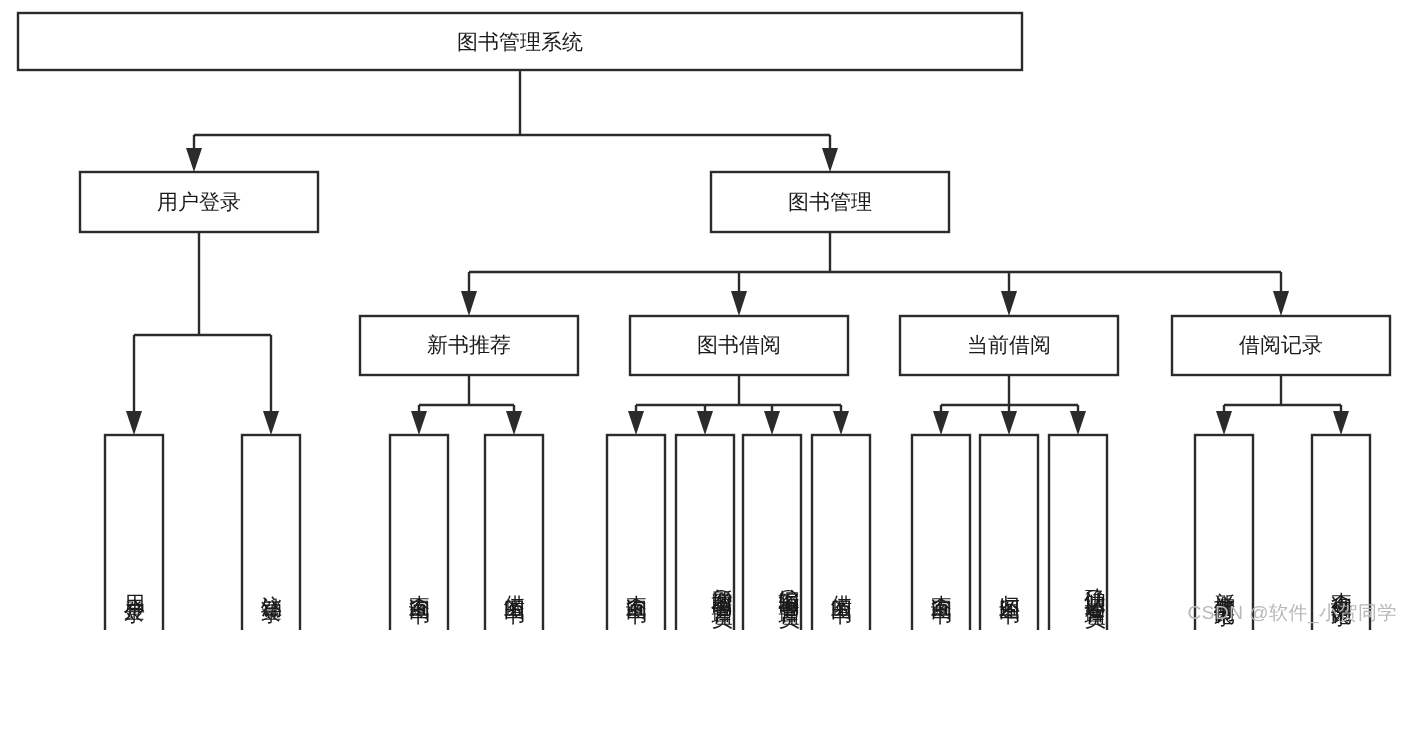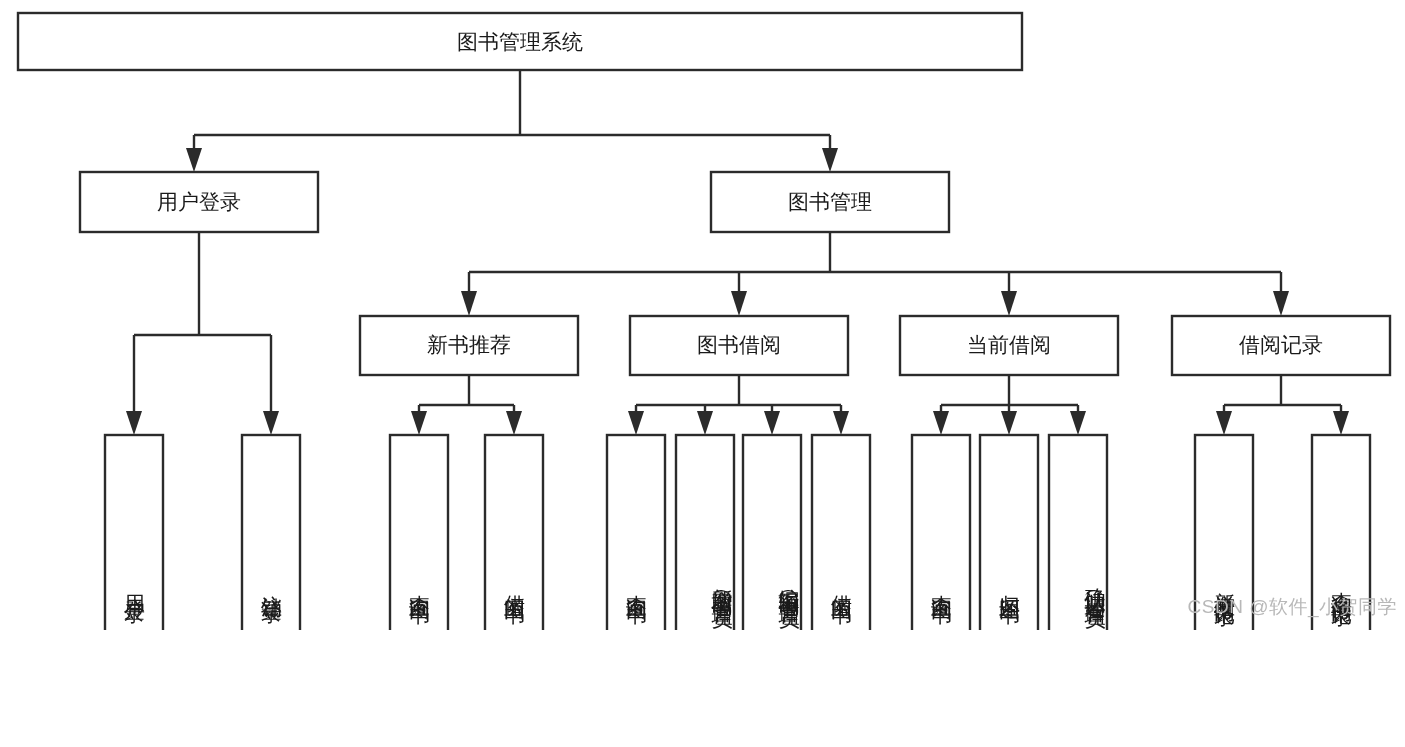--- a/index.html
+++ b/index.html
@@ -56,21 +56,21 @@
     stroke-width: 2.4;
     fill: none;
   }
   .arrowhead {
     fill: #2b2b2b;
     stroke: none;
   }
   .watermark {
     position: absolute;
     right: 8px;
-    bottom: 10px;
+    bottom: 4px;
     font-family: "Liberation Sans", "DejaVu Sans", sans-serif;
     font-size: 19px;
     color: #b8b8b8;
     letter-spacing: 0.5px;
     white-space: nowrap;
     user-select: none;
   }
 </style>
 </head>
 <body>

